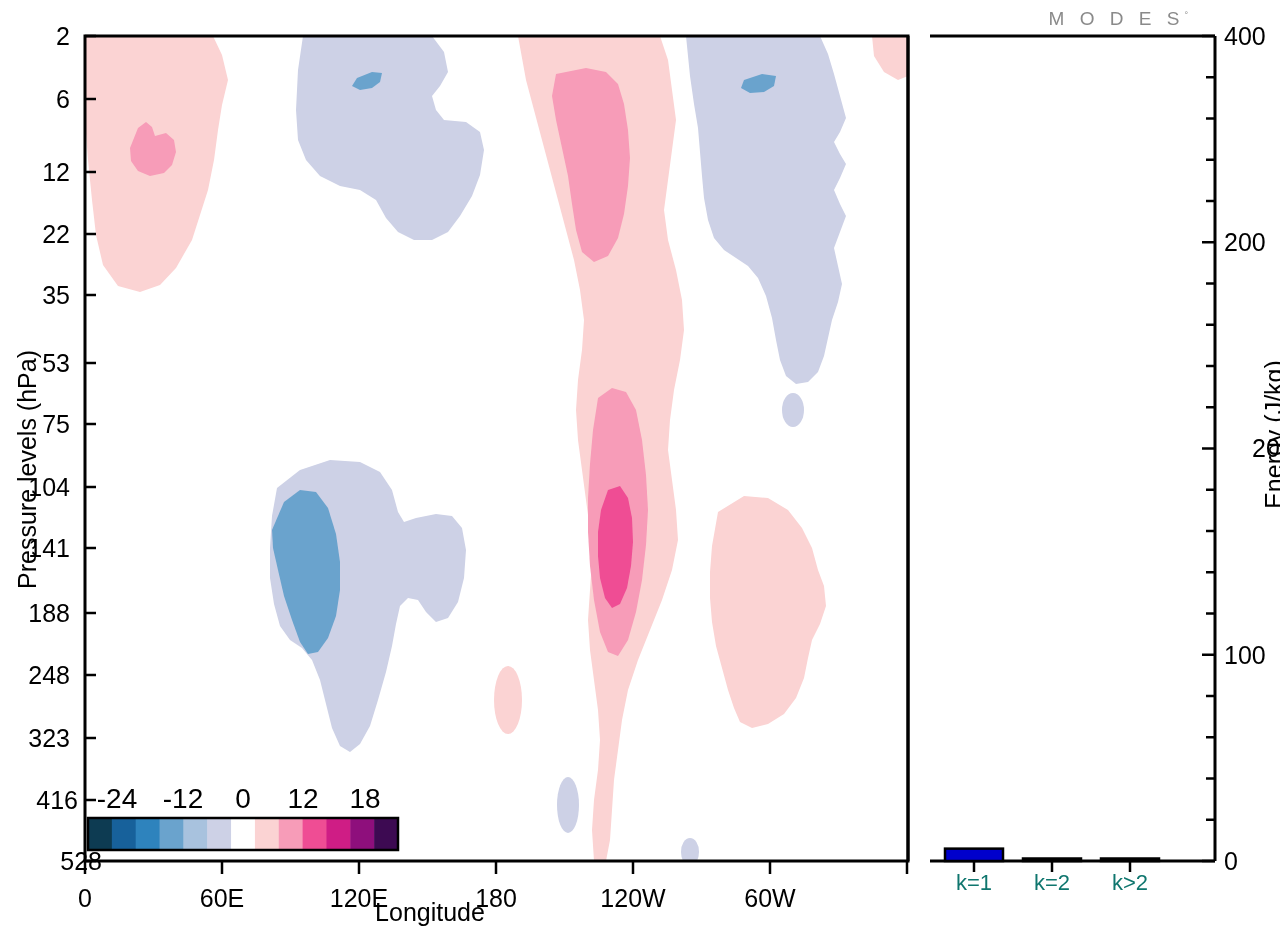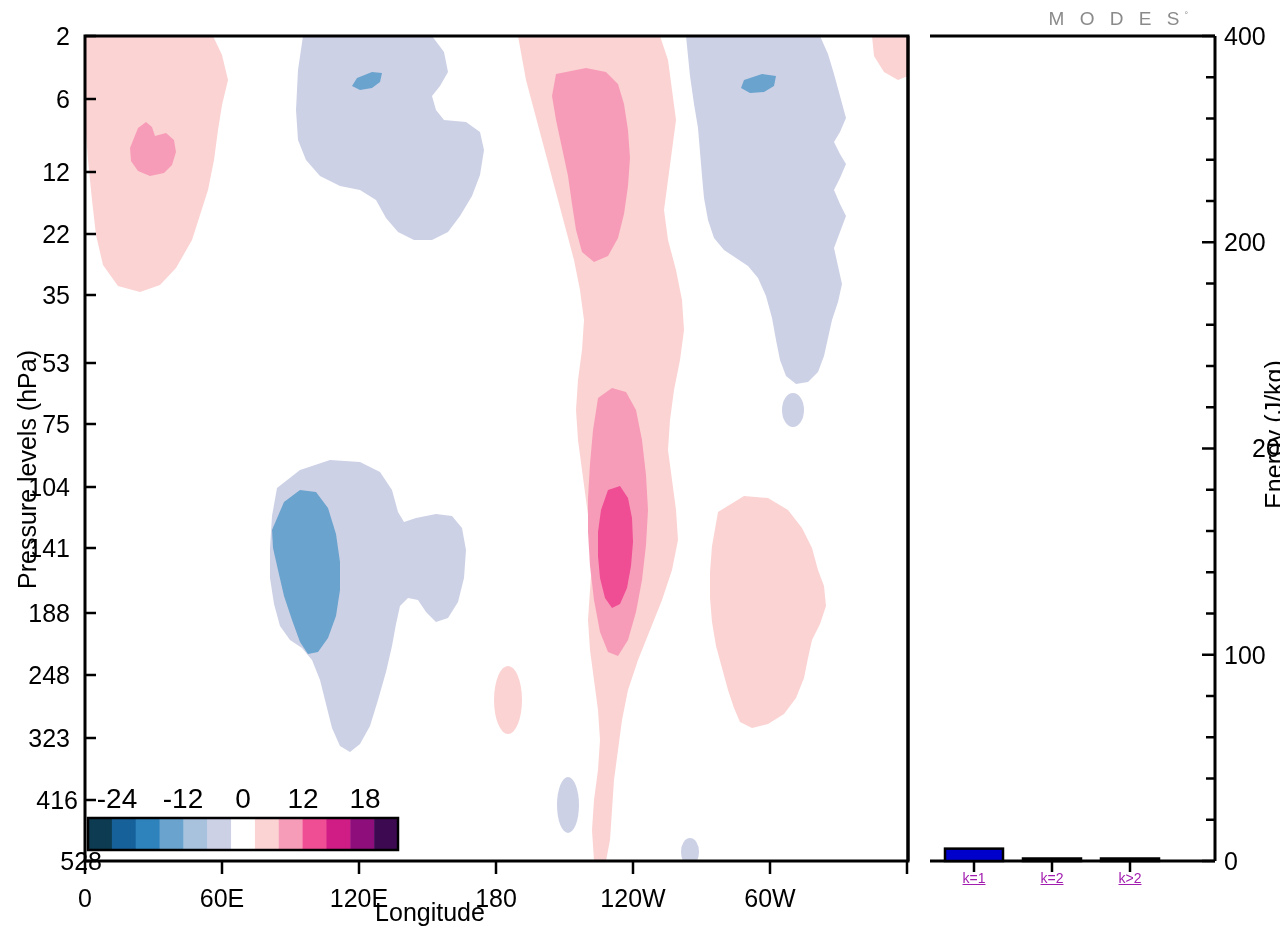--- a/index.html
+++ b/index.html
@@ -89,26 +89,25 @@
   }
   .cbar-label {
     position: absolute;
     font-size: 28px;
     color: #000;
     transform: translateX(-50%);
     white-space: nowrap;
   }
   .bar-cat-label {
     position: absolute;
-    font-size: 14px;
-    color: #a21caf;
+    font-size: 22px;
+    color: #0f766e;
     transform: translateX(-50%);
     top: 870px;
     white-space: nowrap;
-    text-decoration: underline;
   }
   svg { display: block; }
 </style>
 </head>
 <body>
 
 <div class="figure">
 
 
   <div class="brand"><span>M O D E S</span><sup>°</sup></div>

